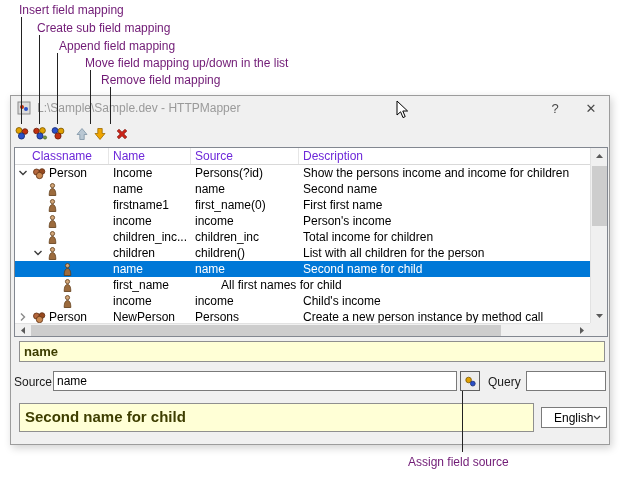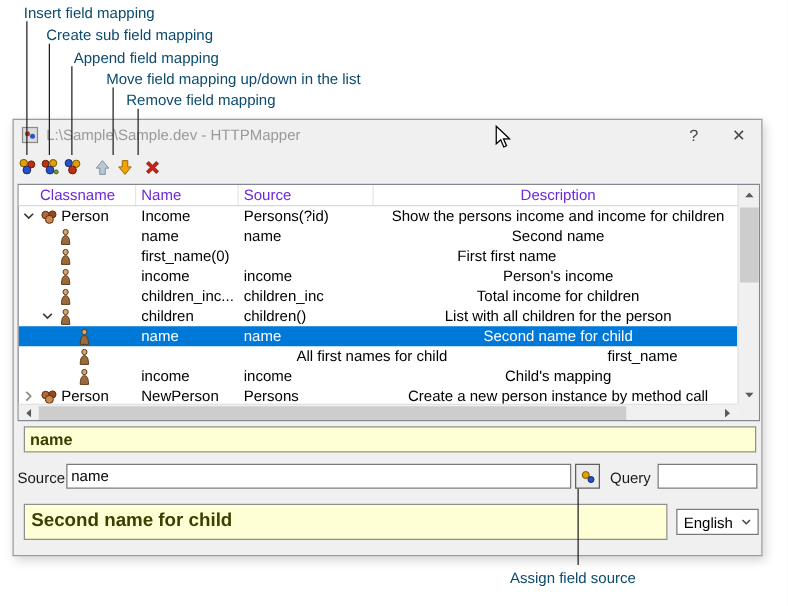--- a/index.html
+++ b/index.html
@@ -1,20 +1,20 @@
 <!DOCTYPE html>
 <html><head>
 <meta charset="utf-8">
 <style>
   *{box-sizing:border-box;margin:0;padding:0;}
   body{font-family:"Liberation Sans",sans-serif;background:#fff;}
   .canvas{position:relative;width:630px;height:485px;background:#fff;overflow:hidden;}
 
   
-  .ann{position:absolute;font-size:12px;color:#0c4a6e;white-space:nowrap;z-index:60;}
+  .ann{position:absolute;font-size:12px;color:#701a75;white-space:nowrap;z-index:60;}
   .ann-line{position:absolute;width:1px;background:#222;z-index:55;}
   #ann1{left:19px;top:3px;}   #line1{left:21px;top:17px;height:107px;}
   #ann2{left:37px;top:21px;}  #line2{left:39px;top:35px;height:89px;}
   #ann3{left:59px;top:39px;}  #line3{left:57px;top:53px;height:71px;}
   #ann4{left:85px;top:56px;}  #line4{left:90px;top:70px;height:54px;}
   #ann5{left:101px;top:73px;} #line5{left:110px;top:87px;height:37px;}
   #ann6{left:408px;top:455px;} #line6{left:462px;top:391px;height:61px;}
 
   
   .window{position:absolute;left:10px;top:95px;width:600px;height:350px;background:#f0f0f0;border:1px solid #9c9c9c;box-shadow:2px 3px 8px rgba(0,0,0,.18);}
@@ -25,21 +25,21 @@
 
   
   .toolbar{position:absolute;left:0;top:24px;right:0;height:27px;display:flex;align-items:center;padding-left:2px;}
   .tbtn{width:18px;height:20px;display:flex;align-items:center;justify-content:center;}
   .tgap{width:6px;height:1px;} .tgap2{width:4px;height:1px;}
 
   
   .listbox{position:absolute;left:3px;top:51px;width:594px;height:190px;background:#fff;border:1px solid #828790;}
   .lheader{position:absolute;left:0;top:0;right:17px;height:17px;display:flex;background:#fff;border-bottom:1px solid #d9d9d9;}
   .hc{font-size:12px;color:#6d28d9;line-height:16px;padding-left:4px;border-right:1px solid #e6e6e6;overflow:hidden;white-space:nowrap;}
-  .c1{width:94px;} .c2{width:82px;} .c3{width:108px;} .c4{flex:1;min-width:0;border-right:none;text-align:center;}
+  .c1{width:94px;} .c2{width:82px;} .c3{width:108px;} .c4{flex:1;min-width:0;border-right:none;}
   .hc.c1{padding-left:17px;}
   .lrows{position:absolute;left:0;top:17px;right:17px;height:160px;overflow:hidden;}
   .lrow{display:flex;height:16px;color:#000;}
   .lrow.selected{background:#0078d7;color:#fff;}
   .cell{font-size:12px;line-height:16px;white-space:nowrap;overflow:hidden;}
   .cell.c1{display:flex;align-items:center;}
   .cell.c2,.cell.c3,.cell.c4{padding-left:4px;}
   .exp{width:14px;display:inline-flex;align-items:center;flex:none;}
   .ric{width:17px;display:inline-flex;align-items:center;flex:none;}
   .ctext{white-space:nowrap;}
@@ -57,21 +57,21 @@
 
   
   .fieldname{position:absolute;left:8px;top:245px;width:586px;height:21px;background:#ffffd6;border:1px solid #8f8f8f;font-size:13px;font-weight:bold;color:#3e3e00;line-height:19px;padding-left:4px;}
   .lbl{position:absolute;font-size:12px;color:#1a1a1a;}
   #src-label{left:3px;top:279px;}
   #query-label{left:477px;top:279px;}
   .src-input{position:absolute;left:42px;top:275px;width:404px;height:20px;border:1px solid #7a7a7a;font:12px "Liberation Sans",sans-serif;padding:0 3px;background:#fff;}
   .assign-btn{position:absolute;left:449px;top:275px;width:20px;height:20px;border:1px solid #606060;background:#ececec;display:flex;align-items:center;justify-content:center;padding:0;}
   .query-input{position:absolute;left:515px;top:275px;width:80px;height:20px;border:1px solid #7a7a7a;font:12px "Liberation Sans",sans-serif;padding:0 3px;background:#fff;}
   .fielddesc{position:absolute;left:8px;top:307px;width:515px;height:29px;background:#ffffd6;border:1px solid #8f8f8f;font-size:15px;font-weight:bold;color:#3e3e00;line-height:26px;padding-left:5px;}
-  .combo{position:absolute;left:530px;top:311px;width:66px;height:21px;border:1px solid #7a7a7a;background:#fff;display:flex;align-items:center;font-size:12px;color:#000;padding-left:5px;}
+  .combo{position:absolute;left:530px;top:311px;width:66px;height:21px;border:1px solid #7a7a7a;background:#fff;display:flex;align-items:center;font-size:12px;color:#000;padding-left:12px;}
   .carrow{margin-left:auto;padding-right:5px;display:inline-flex;}
 
   .cursor{position:absolute;left:396px;top:100px;z-index:100;}
 </style>
 </head>
 <body>
 
 <div class="canvas">
 
   <div class="ann" id="ann1">Insert field mapping</div>
@@ -189,20 +189,21 @@
             <div class="cell c1" style="padding-left:18px">
               <span class="exp"></span>
               <span class="ric">
                 <svg width="11" height="13" viewBox="0 0 11 13">
                   <circle cx="5.5" cy="2.6" r="2.1" fill="#d2a679" stroke="#5e3a15" stroke-width="0.8"></circle>
                   <path d="M2.2 12.5 C2.2 7.5 3.5 5.5 5.5 5.5 C7.5 5.5 8.8 7.5 8.8 12.5 Z" fill="#9c6b3d" stroke="#5e3a15" stroke-width="0.8"></path>
                 </svg>
               </span>
               <span class="ctext"></span>
             </div>
+            <div class="cell c2">firstname1</div>
             <div class="cell c3">first_name(0)</div>
             <div class="cell c4">First first name</div>
           </div>
           <div class="lrow">
             <div class="cell c1" style="padding-left:18px">
               <span class="exp"></span>
               <span class="ric">
                 <svg width="11" height="13" viewBox="0 0 11 13">
                   <circle cx="5.5" cy="2.6" r="2.1" fill="#d2a679" stroke="#5e3a15" stroke-width="0.8"></circle>
                   <path d="M2.2 12.5 C2.2 7.5 3.5 5.5 5.5 5.5 C7.5 5.5 8.8 7.5 8.8 12.5 Z" fill="#9c6b3d" stroke="#5e3a15" stroke-width="0.8"></path>
@@ -267,37 +268,37 @@
             <div class="cell c1" style="padding-left:33px">
               <span class="exp"></span>
               <span class="ric">
                 <svg width="11" height="13" viewBox="0 0 11 13">
                   <circle cx="5.5" cy="2.6" r="2.1" fill="#d2a679" stroke="#5e3a15" stroke-width="0.8"></circle>
                   <path d="M2.2 12.5 C2.2 7.5 3.5 5.5 5.5 5.5 C7.5 5.5 8.8 7.5 8.8 12.5 Z" fill="#9c6b3d" stroke="#5e3a15" stroke-width="0.8"></path>
                 </svg>
               </span>
               <span class="ctext"></span>
             </div>
+            <div class="cell c3">first_name</div>
             <div class="cell c4">All first names for child</div>
-            <div class="cell c3">first_name</div>
           </div>
           <div class="lrow">
             <div class="cell c1" style="padding-left:33px">
               <span class="exp"></span>
               <span class="ric">
                 <svg width="11" height="13" viewBox="0 0 11 13">
                   <circle cx="5.5" cy="2.6" r="2.1" fill="#d2a679" stroke="#5e3a15" stroke-width="0.8"></circle>
                   <path d="M2.2 12.5 C2.2 7.5 3.5 5.5 5.5 5.5 C7.5 5.5 8.8 7.5 8.8 12.5 Z" fill="#9c6b3d" stroke="#5e3a15" stroke-width="0.8"></path>
                 </svg>
               </span>
               <span class="ctext"></span>
             </div>
             <div class="cell c2">income</div>
             <div class="cell c3">income</div>
-            <div class="cell c4">Child's mapping</div>
+            <div class="cell c4">Child's income</div>
           </div>
           <div class="lrow">
             <div class="cell c1" style="padding-left:3px">
               <span class="exp">
                 <svg width="10" height="10" viewBox="0 0 10 10">
                   <path d="M3 1.5 L6.5 5 L3 8.5" stroke="#8a8a8a" stroke-width="1.4" fill="none"></path>
                 </svg>
               </span>
               <span class="ric">
                 <svg width="15" height="13" viewBox="0 0 15 13">

